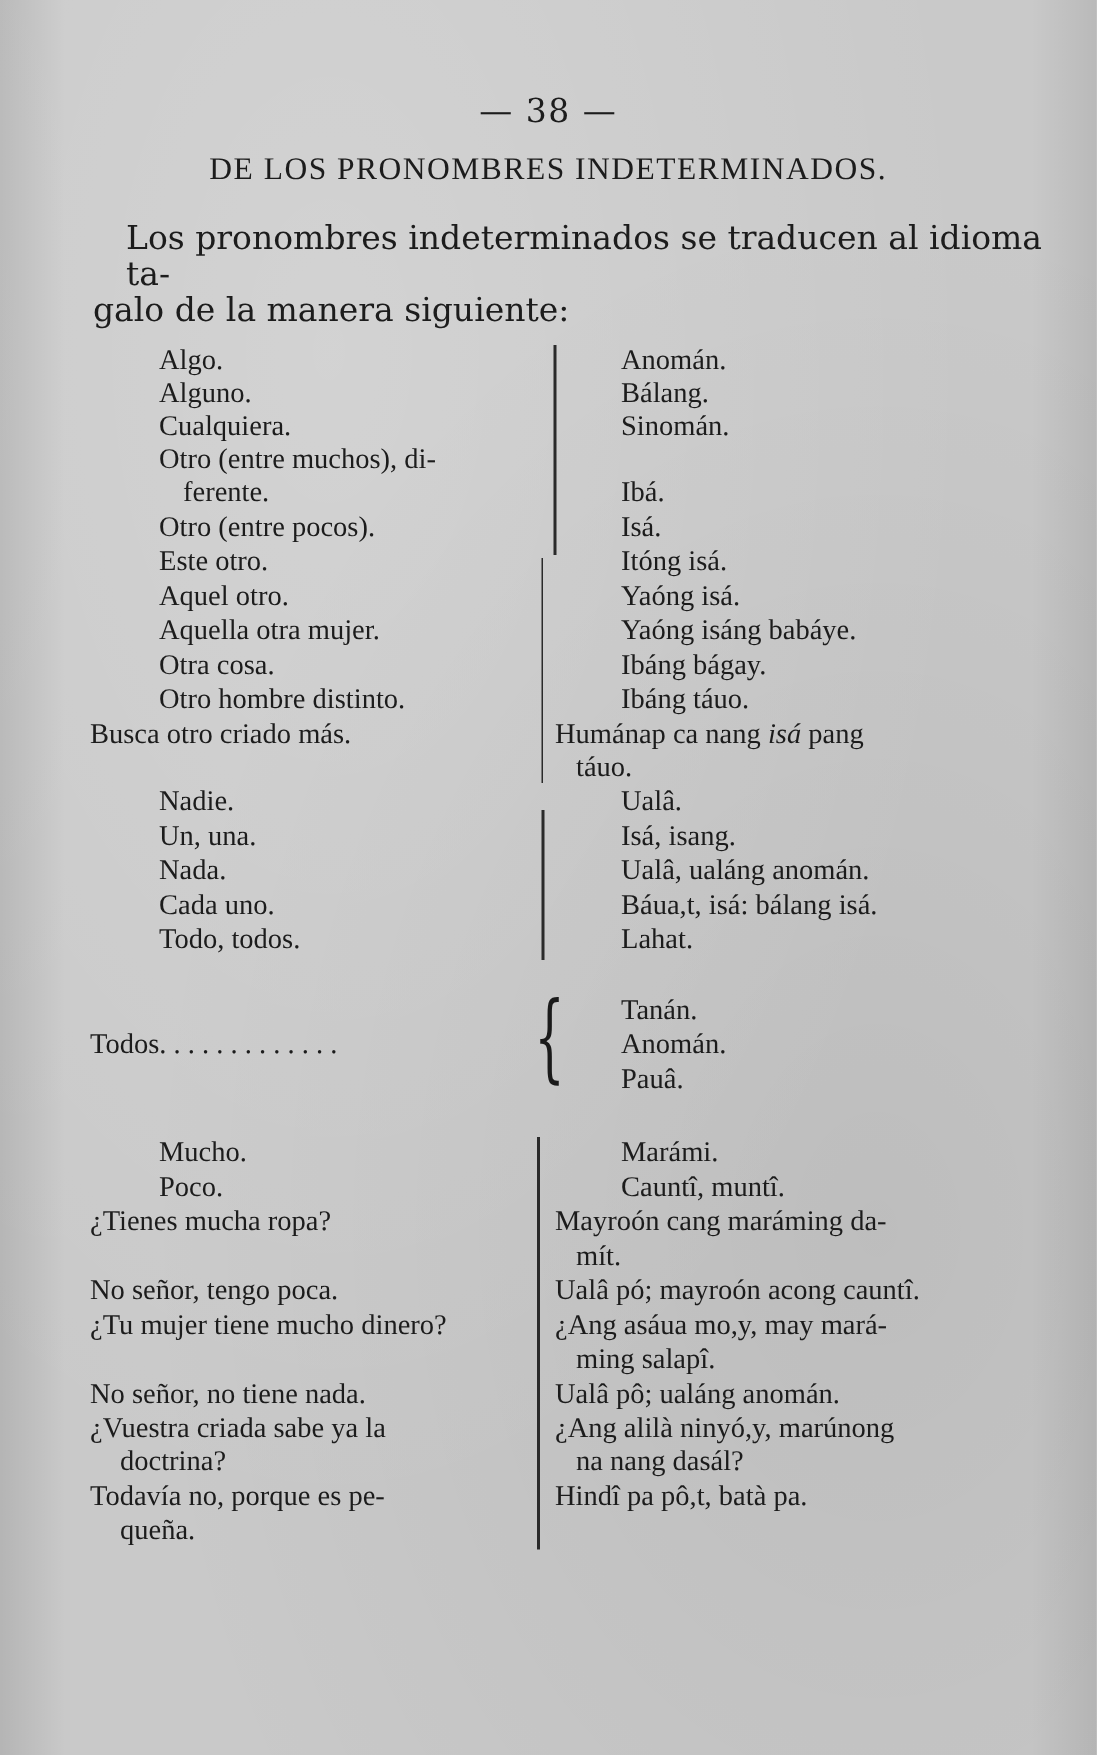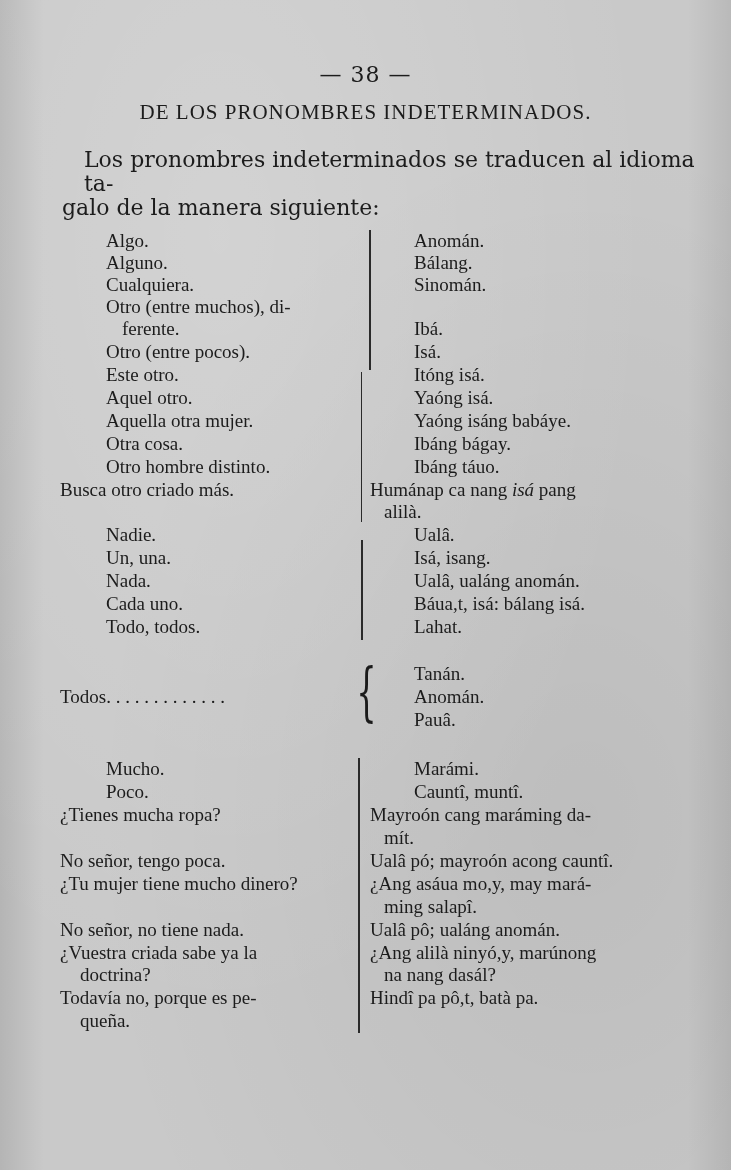--- a/index.html
+++ b/index.html
@@ -120,21 +120,21 @@
   <div class="row right-col" style="top:364px">Itóng isá.</div>
   <div class="row right-col" style="top:387px">Yaóng isá.</div>
   <div class="row right-col" style="top:410px">Yaóng isáng babáye.</div>
   <div class="row right-col" style="top:433px">Ibáng bágay.</div>
   <div class="row right-col" style="top:456px">Ibáng táuo.</div>
   <div class="row right-out" style="top:479px">
     <span>Humánap ca nang</span>
     <i class="it">isá</i>
     <span>pang</span>
   </div>
-  <div class="row cont-r" style="top:501px">alilà.</div>
+  <div class="row cont-r" style="top:501px">táuo.</div>
 
   <div class="row left-col" style="top:524px">Nadie.</div>
   <div class="row left-col" style="top:547px">Un, una.</div>
   <div class="row left-col" style="top:570px">Nada.</div>
   <div class="row left-col" style="top:593px">Cada uno.</div>
   <div class="row left-col" style="top:616px">Todo, todos.</div>
 
   <div class="row right-col" style="top:524px">Ualâ.</div>
   <div class="row right-col" style="top:547px">Isá, isang.</div>
   <div class="row right-col" style="top:570px">Ualâ, ualáng anomán.</div>

